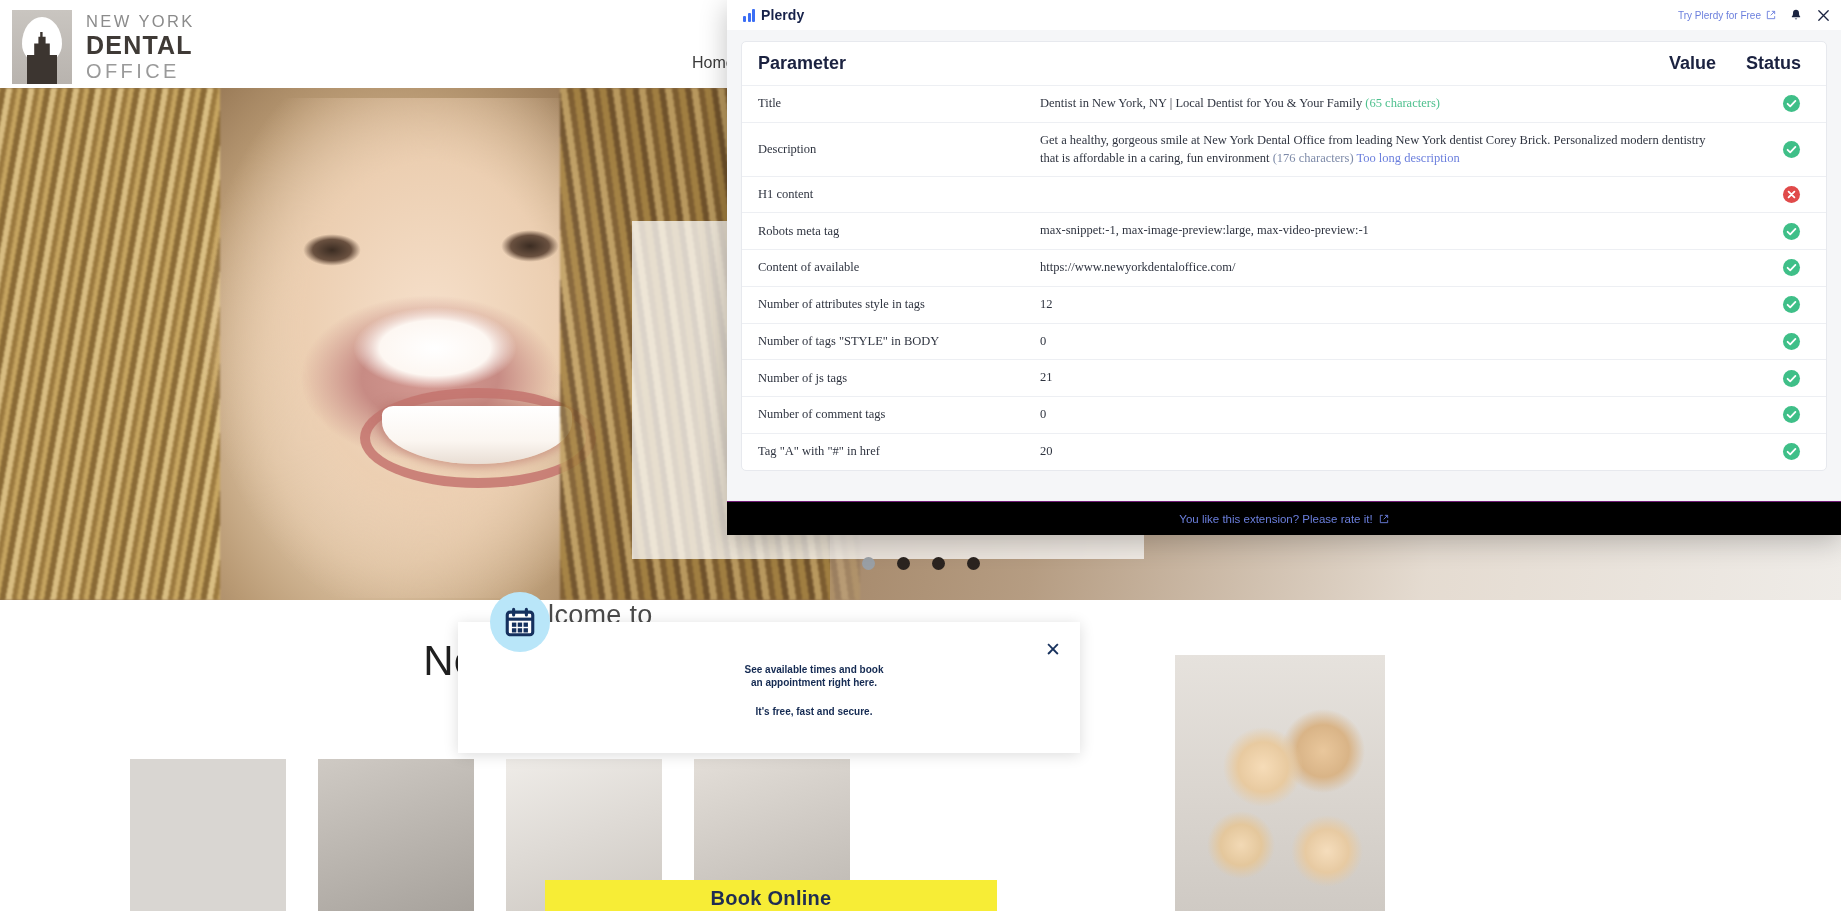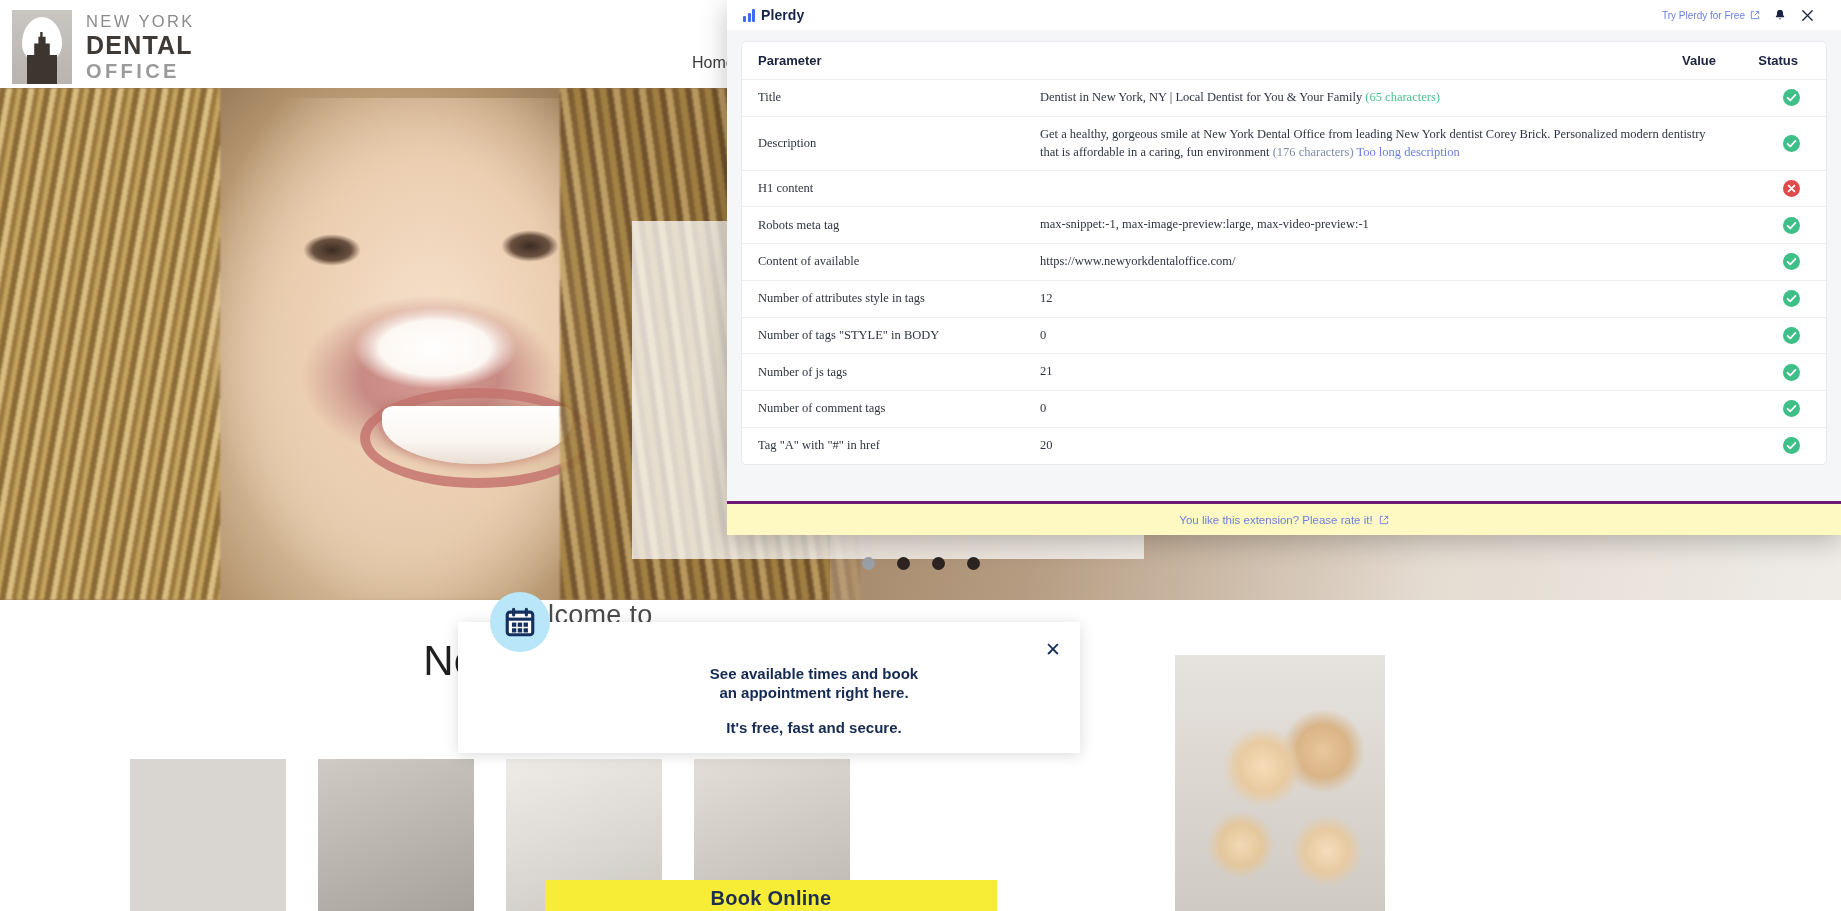--- a/index.html
+++ b/index.html
@@ -35,21 +35,21 @@
     clip-path:polygon(0 0,100% 0,62% 100%,38% 100%);
   }
   .skyline{
     position:absolute; left:50%; bottom:0; transform:translateX(-50%);
     width:30px; height:52px; background:#3c3530;
     clip-path:polygon(44% 0,52% 0,52% 9%,62% 9%,62% 22%,76% 22%,76% 44%,100% 44%,100% 100%,0 100%,0 44%,24% 44%,24% 22%,38% 22%,38% 9%,44% 9%);
   }
   .logo-text{ margin-left:14px; line-height:1; }
   .logo-l1{ font-size:16.5px; letter-spacing:2.4px; color:#8b8b8b; font-weight:400; }
   .logo-l2{ font-size:25px; letter-spacing:1.2px; color:#3f3a36; font-weight:700; margin-top:3px; }
-  .logo-l3{ font-size:20px; letter-spacing:3.4px; color:#9a9a9a; font-weight:700; margin-top:3px; }
+  .logo-l3{ font-size:20px; letter-spacing:3.4px; color:#9a9a9a; font-weight:400; margin-top:3px; }
 
   .nav{ position:absolute; left:692px; top:54px; display:flex; gap:34px; }
   .nav a{ font-size:16px; color:#3b3b3b; text-decoration:none; }
 
   
   .hero{
     position:absolute; top:88px; left:0; width:1841px; height:512px;
     overflow:hidden; z-index:1;
   }
   .hero-photo{
@@ -151,41 +151,41 @@
     z-index:5;
   }
   .booking-icon{
     position:absolute; left:32px; top:-30px; width:60px; height:60px;
     border-radius:50%; background:#b9e6f9;
     display:flex; align-items:center; justify-content:center;
   }
   .booking-icon svg{ width:34px; height:34px; }
   .booking-text{
     position:absolute; left:150px; right:60px; top:42px; text-align:center;
-    color:#142a52; font-size:15px; font-weight:600; line-height:1.28;
+    color:#142a52; font-size:10px; font-weight:600; line-height:1.28;
   }
   .booking-text .sub{ margin-top:16px; }
   .booking-close{
     position:absolute; right:14px; top:14px; width:26px; height:26px;
     display:flex; align-items:center; justify-content:center;
     font-size:19px; color:#16305c; cursor:pointer;
   }
 
   
   .plerdy{
     position:absolute; left:727px; top:0; width:1114px; height:535px;
     background:#ffffff;
     box-shadow:0 6px 26px rgba(0,0,0,.24);
     z-index:50;
     display:flex; flex-direction:column;
     font-family:"Liberation Sans", sans-serif;
   }
   .plerdy-top{
     height:30px; display:flex; align-items:center;
-    padding:0 26px 0 16px; flex:0 0 30px;justify-content:flex-end;
+    padding:0 10px 0 16px; flex:0 0 30px;justify-content:flex-end;
   }
   .brand{ display:flex; align-items:center; gap:6px; }
   .brand-bars{ display:flex; align-items:flex-end; gap:1.5px; height:13px; }
   .brand-bars i{ width:3px; background:#3b6ef5; display:block; border-radius:1px; }
   .brand-bars i:nth-child(1){ height:6px; }
   .brand-bars i:nth-child(2){ height:9px; }
   .brand-bars i:nth-child(3){ height:13px; }
   .brand-name{ font-size:14px; font-weight:700; color:#17224a; letter-spacing:.1px; }
   .top-right{ margin-left:auto; display:flex; align-items:center; gap:13px; }
   .try-free{
@@ -214,21 +214,21 @@
     flex:1 1 auto; background:#f5f6f8;
     padding:11px 14px 0 14px; overflow:hidden; position:relative;
   }
   .table-card{
     background:#ffffff; border:1px solid #e7e9ee; border-radius:5px;
     overflow:hidden;
   }
   table{ width:100%; border-collapse:collapse; table-layout:fixed; }
   th,td{ text-align:left; vertical-align:middle; }
   thead th{
-    font-size:13px; font-weight:700; color:#1b2240;
+    font-size:18px; font-weight:700; color:#1b2240;
     padding:11px 14px 11px 16px;
     border-bottom:1px solid #edeff3;
   }
   th.c-param{ width:282px; }
   th.c-value{ width:auto;text-align:right; }
   th.c-status{ width:96px; text-align:right; padding-right:28px; }
   tbody td{
     font-size:12.5px; color:#2f3440;
     padding:9px 14px 9px 16px;
     border-bottom:1px solid #edeff3;
@@ -242,21 +242,21 @@
   .meta-warn{ color:#6b7fdd; }
   .badge{
     display:inline-block; width:17px; height:17px; border-radius:50%;
     position:relative; vertical-align:middle;
   }
   .badge.ok{ background:#3fbf88; }
   .badge.bad{ background:#e04a4a; }
   .badge svg{ position:absolute; left:0; top:0; width:17px; height:17px; }
 
   .plerdy-footer{
-    flex:0 0 34px; background:#fef9c3; border-top:3px solid #701a75;
+    flex:0 0 34px; background:#000000; border-top:1px solid #701a75;
     display:flex; align-items:center; justify-content:center;
   }
   .rate-link{
     font-size:11.5px; color:#6b7fdd; display:flex; align-items:center; gap:6px;
     cursor:pointer; text-decoration:none;
   }
 </style>
 </head>
 <body>
 

